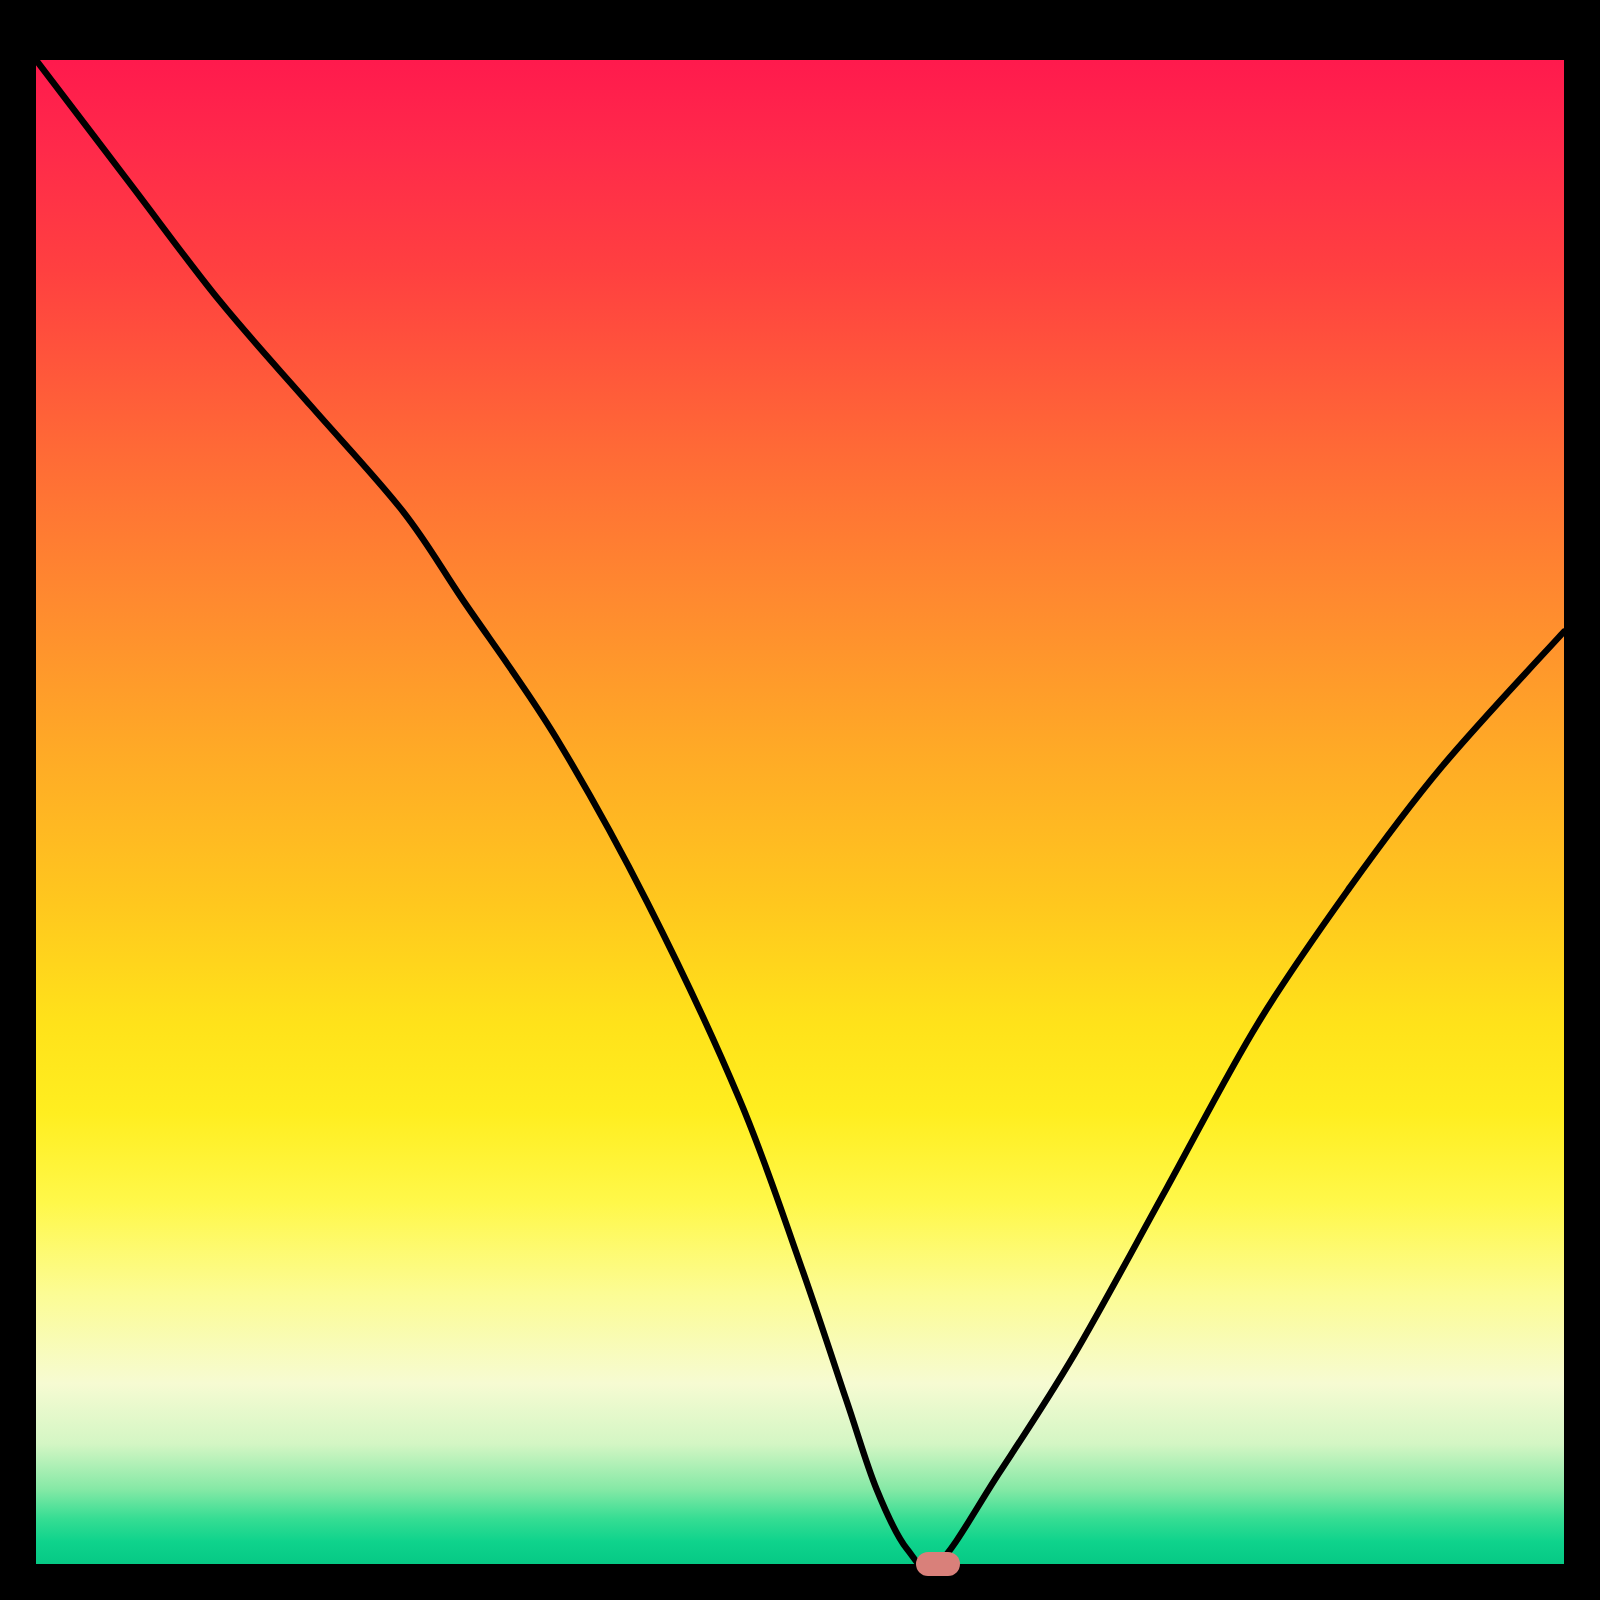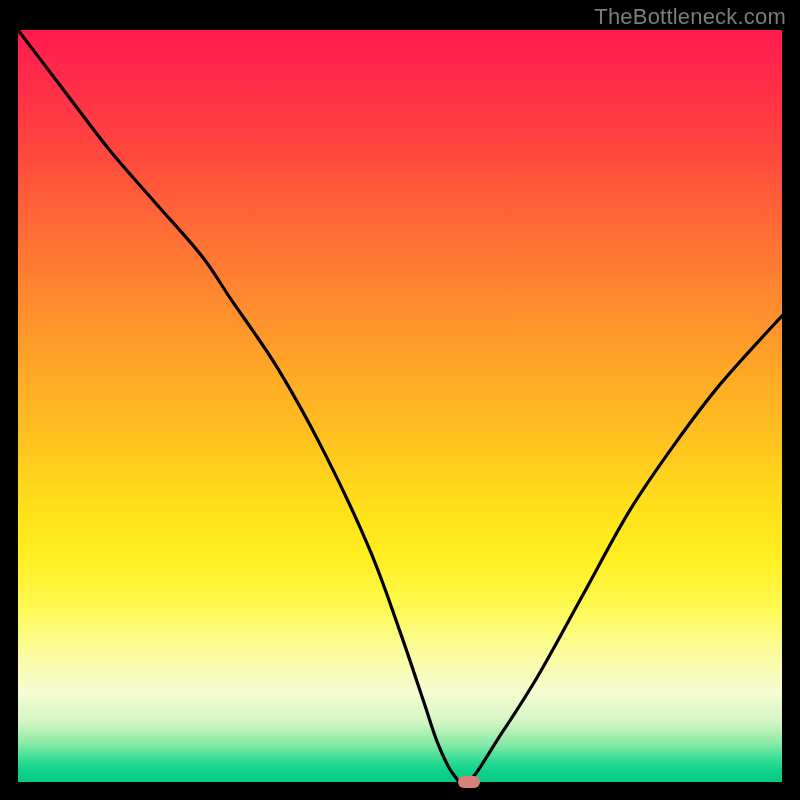--- a/index.html
+++ b/index.html
@@ -79,21 +79,20 @@
     letter-spacing: 0.2px;
     font-weight: 500;
     user-select: none;
   }
 </style>
 </head>
 <body>
 
 <div class="stage">
 
-  <div class="watermark">TheBottleneck.com</div>
 
   <div class="plot-wrap">
     <div class="plot-bg"></div>
 
     <svg class="curve-svg" viewBox="0 0 764 752" preserveAspectRatio="none">
       <path id="curve-path" class="curve-path" d="M 0.0 0.0 C 7.6 10.0, 30.6 40.1, 45.8 60.2 C 61.1 80.2, 76.4 101.5, 91.7 120.3 C 107.0 139.1, 122.2 155.4, 137.5 173.0 C 152.8 190.5, 170.6 209.3, 183.4 225.6 C 196.1 241.9, 201.2 251.9, 213.9 270.7 C 226.7 289.5, 244.5 313.3, 259.8 338.4 C 275.0 363.5, 290.3 391.0, 305.6 421.1 C 320.9 451.2, 338.7 488.8, 351.4 518.9 C 364.2 549.0, 373.1 576.5, 382.0 601.6 C 390.9 626.7, 398.6 650.5, 404.9 669.3 C 411.3 688.1, 415.1 701.9, 420.2 714.4 C 425.3 726.9, 430.4 738.2, 435.5 744.5 C 440.6 750.7, 443.1 758.3, 450.8 752.0 C 458.4 745.7, 469.9 724.4, 481.3 706.9 C 492.8 689.3, 505.5 670.5, 519.5 646.7 C 533.5 622.9, 550.1 591.6, 565.4 564.0 C 580.6 536.4, 595.9 506.3, 611.2 481.3 C 626.5 456.2, 641.8 434.9, 657.0 413.6 C 672.3 392.3, 685.1 374.7, 702.9 353.4 C 720.7 332.1, 753.8 297.0, 764.0 285.8"></path>
     </svg>
 
     <div id="tip-dot" class="tip-dot" style="left: 450.76px; top: 752px;"></div>
   </div>

